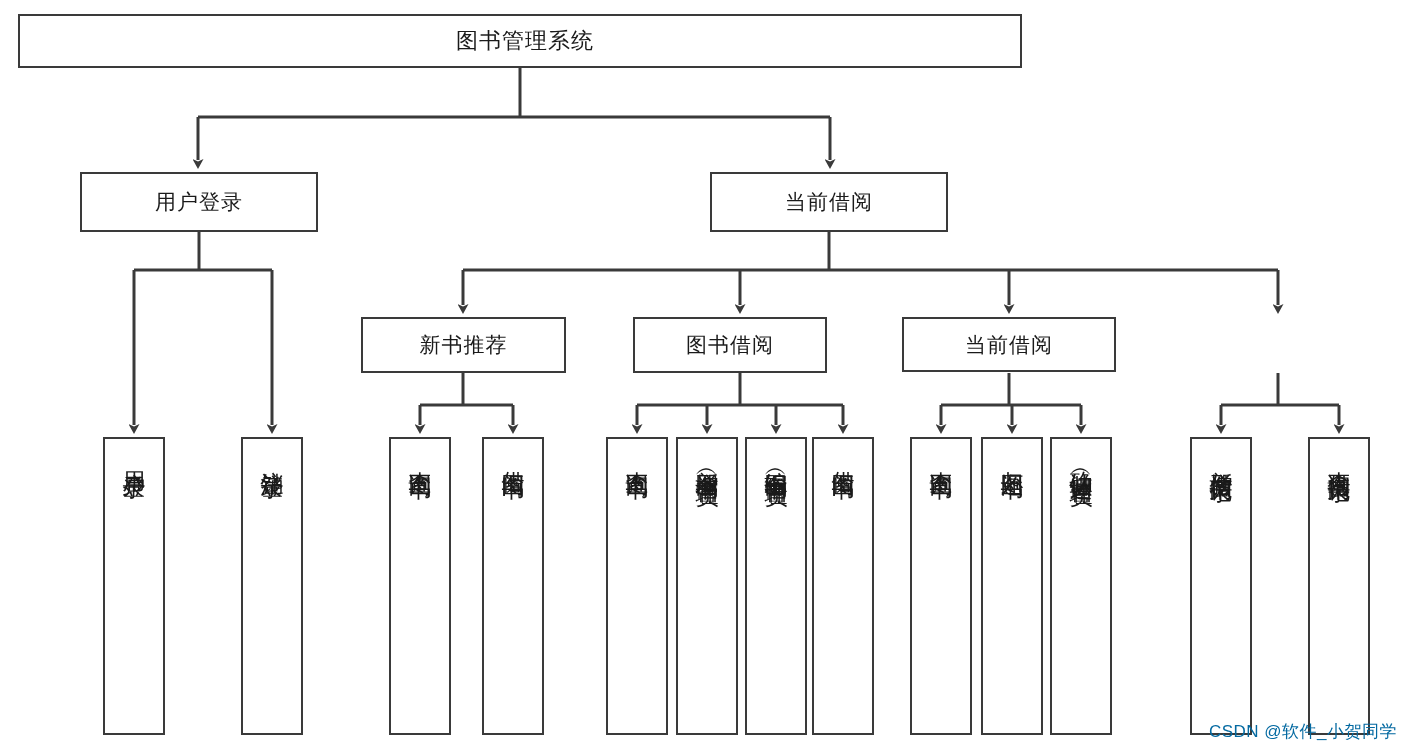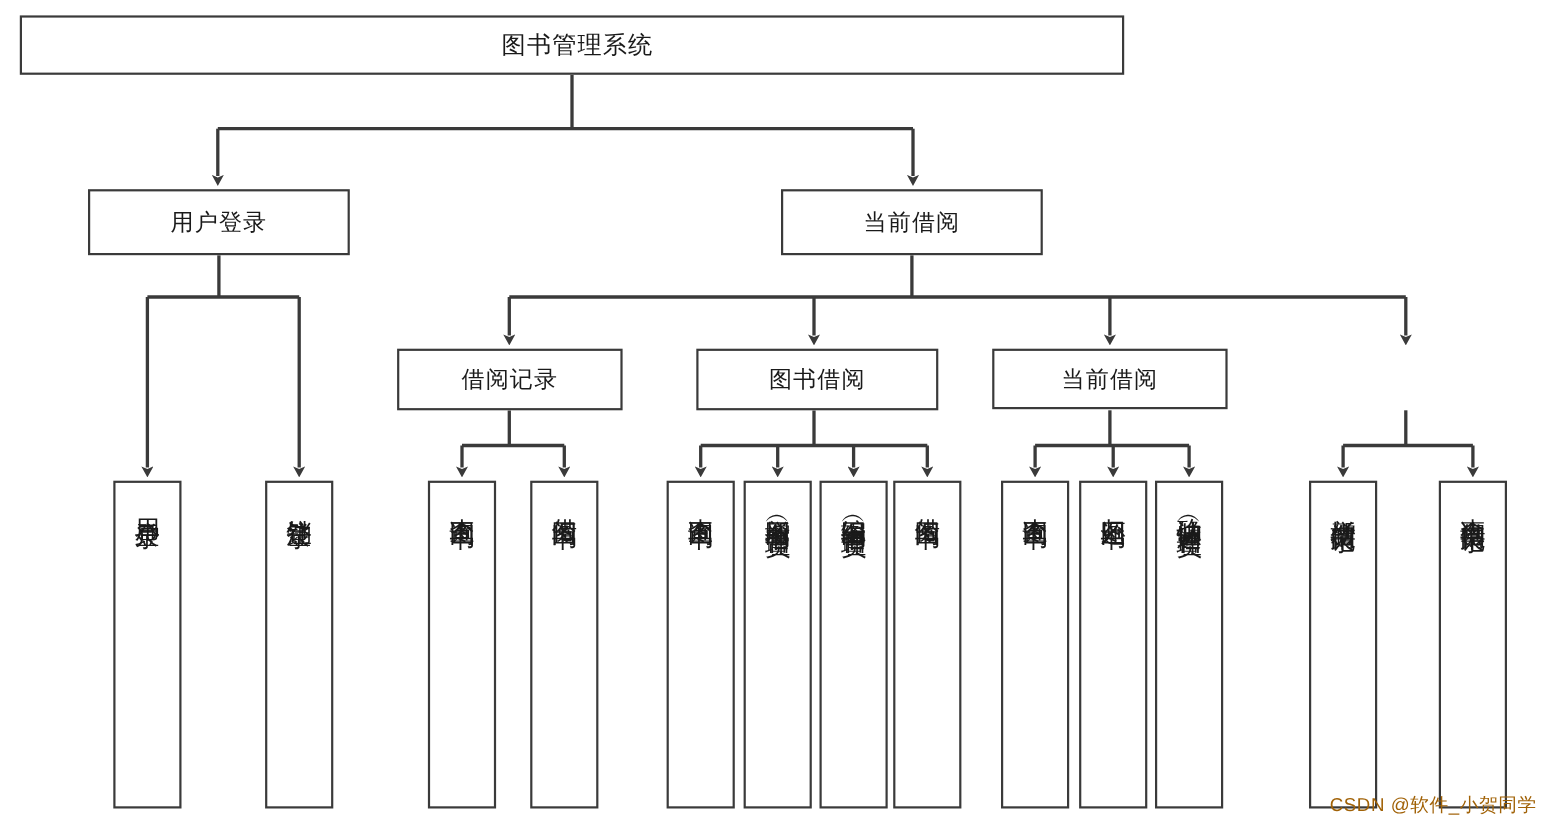--- a/index.html
+++ b/index.html
@@ -54,21 +54,21 @@
     line-height: 1.18;
     letter-spacing: 2px;
     white-space: nowrap;
     color: #1a1a1a;
   }
   .watermark {
     position: absolute;
     right: 8px;
     bottom: 4px;
     font-size: 17px;
-    color: #a16207;
+    color: #0369a1;
     letter-spacing: 0.5px;
     white-space: nowrap;
   }
 </style>
 </head>
 <body>
 
 <div id="canvas">
 
   <svg id="wires" viewBox="0 0 1405 747" xmlns="http://www.w3.org/2000/svg">
@@ -126,23 +126,23 @@
   </div>
 
   <div class="node horiz" style="left:80px; top:172px; width:238px; height:60px;">
     <span>用户登录</span>
   </div>
   <div class="node horiz" style="left:710px; top:172px; width:238px; height:60px;">
     <span>当前借阅</span>
   </div>
 
   <div class="node horiz" style="left:361px; top:317px; width:205px; height:56px;">
-    <span>借阅记录</span>
+    <span>新书推荐</span>
   </div>
-  <div class="node horiz" style="left:633px; top:317px; width:220px; height:56px;">
+  <div class="node horiz" style="left:633px; top:317px; width:194px; height:56px;">
     <span>图书借阅</span>
   </div>
   <div class="node horiz" style="left:902px; top:317px; width:214px; height:55px;">
     <span>当前借阅</span>
   </div>
 
   <div class="node leaf" style="left:103px; top:437px; width:62px; height:298px;">
     <span class="vtext">用户登录</span>
   </div>
   <div class="node leaf" style="left:241px; top:437px; width:62px; height:298px;">

